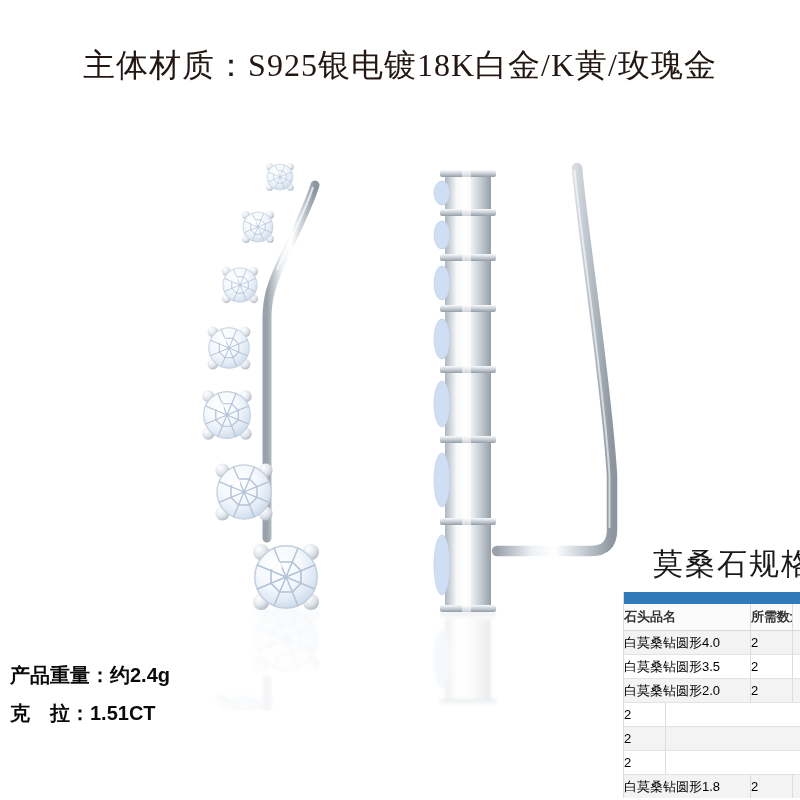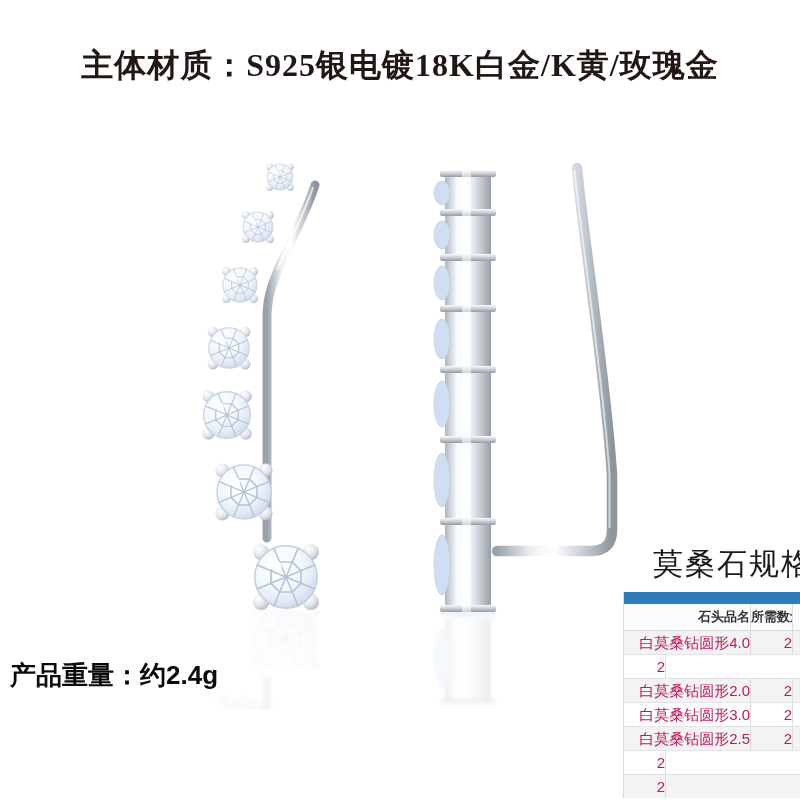--- a/index.html
+++ b/index.html
@@ -3,49 +3,49 @@
 <meta charset="utf-8">
 <style>
   html,body{margin:0;padding:0;}
   body{
     width:800px;height:800px;background:#ffffff;position:relative;overflow:hidden;
     font-family:"Liberation Sans","DejaVu Sans",sans-serif;
   }
   .material-line{
     position:absolute;top:44px;left:0;width:800px;text-align:center;
     font-family:"Liberation Serif","DejaVu Serif",serif;
-    font-size:32px;font-weight:700;color:#221713;letter-spacing:1px;white-space:nowrap;
+    font-size:32px;font-weight:400;color:#221713;letter-spacing:1px;white-space:nowrap;
   }
   .photo{position:absolute;}
   .photo-front{left:140px;top:130px;width:280px;height:580px;}
   .photo-side{left:420px;top:140px;width:250px;height:580px;}
   .specs-title{
     position:absolute;left:653px;top:544px;
     font-size:30px;font-weight:500;color:#1a1a1a;letter-spacing:2px;white-space:nowrap;
   }
   .specs-table{
     position:absolute;left:623px;top:592px;width:177px;background:#ffffff;
     border-left:1px solid #dcdcdc;box-sizing:border-box;
   }
   .accent-bar{height:12px;width:100%;background:#2f7ab8;}
   .thead{
     display:flex;height:26px;line-height:26px;background:#fbfbfb;
     border-bottom:1px solid #d9d9d9;font-size:13px;font-weight:700;color:#333333;
   }
-  .trow{display:flex;height:23px;line-height:23px;font-size:15px;color:#be185d;}
+  .trow{display:flex;height:23px;line-height:23px;font-size:13px;color:#000000;}
   .tbody .trow:nth-child(odd){background:#f3f3f3;}
   .tbody .trow:nth-child(even){background:#ffffff;}
   .tbody .trow + .trow{border-top:1px solid #e3e3e3;}
-  .cell{text-align:right;box-sizing:border-box;white-space:nowrap;overflow:hidden;}
+  .cell{text-align:left;box-sizing:border-box;white-space:nowrap;overflow:hidden;}
   .cell.name{width:127px;border-right:1px solid #dcdcdc;}
   .cell.qty{width:42px;border-right:1px solid #dcdcdc;}
   .cell.stub{flex:1;}
   .details{
     position:absolute;left:10px;top:656px;
-    font-size:26px;font-weight:700;color:#0a0a0a;line-height:38px;white-space:nowrap;
+    font-size:20px;font-weight:700;color:#0a0a0a;line-height:38px;white-space:nowrap;
   }
   .details div{height:38px;}
 </style>
 </head>
 <body>
 
 <div class="material-line">主体材质：S925银电镀18K白金/K黄/玫瑰金</div>
 
 <svg class="photo photo-front" viewBox="0 0 280 580">
   <defs>
@@ -162,44 +162,45 @@
     <div class="cell qty">所需数量</div>
     <div class="cell stub"></div>
   </div>
   <div class="tbody">
     <div class="trow">
       <div class="cell name">白莫桑钻圆形4.0</div>
       <div class="cell qty">2</div>
       <div class="cell stub"></div>
     </div>
     <div class="trow">
+      <div class="cell name">白莫桑钻圆形3.5</div>
       <div class="cell qty">2</div>
       <div class="cell stub"></div>
     </div>
     <div class="trow">
       <div class="cell name">白莫桑钻圆形2.0</div>
       <div class="cell qty">2</div>
       <div class="cell stub"></div>
     </div>
     <div class="trow">
-      <div class="cell name">白莫桑钻圆形3.0</div>
-      <div class="cell qty">2</div>
-      <div class="cell stub"></div>
-    </div>
-    <div class="trow">
-      <div class="cell name">白莫桑钻圆形2.5</div>
-      <div class="cell qty">2</div>
-      <div class="cell stub"></div>
-    </div>
-    <div class="trow">
-      <div class="cell qty">2</div>
-      <div class="cell stub"></div>
-    </div>
-    <div class="trow">
+      <div class="cell qty">2</div>
+      <div class="cell stub"></div>
+    </div>
+    <div class="trow">
+      <div class="cell qty">2</div>
+      <div class="cell stub"></div>
+    </div>
+    <div class="trow">
+      <div class="cell qty">2</div>
+      <div class="cell stub"></div>
+    </div>
+    <div class="trow">
+      <div class="cell name">白莫桑钻圆形1.8</div>
       <div class="cell qty">2</div>
       <div class="cell stub"></div>
     </div>
   </div>
 </div>
 
 <div class="details">
   <div>产品重量：约2.4g</div>
+  <div>克　拉：1.51CT</div>
 </div>
 
 </body></html>

